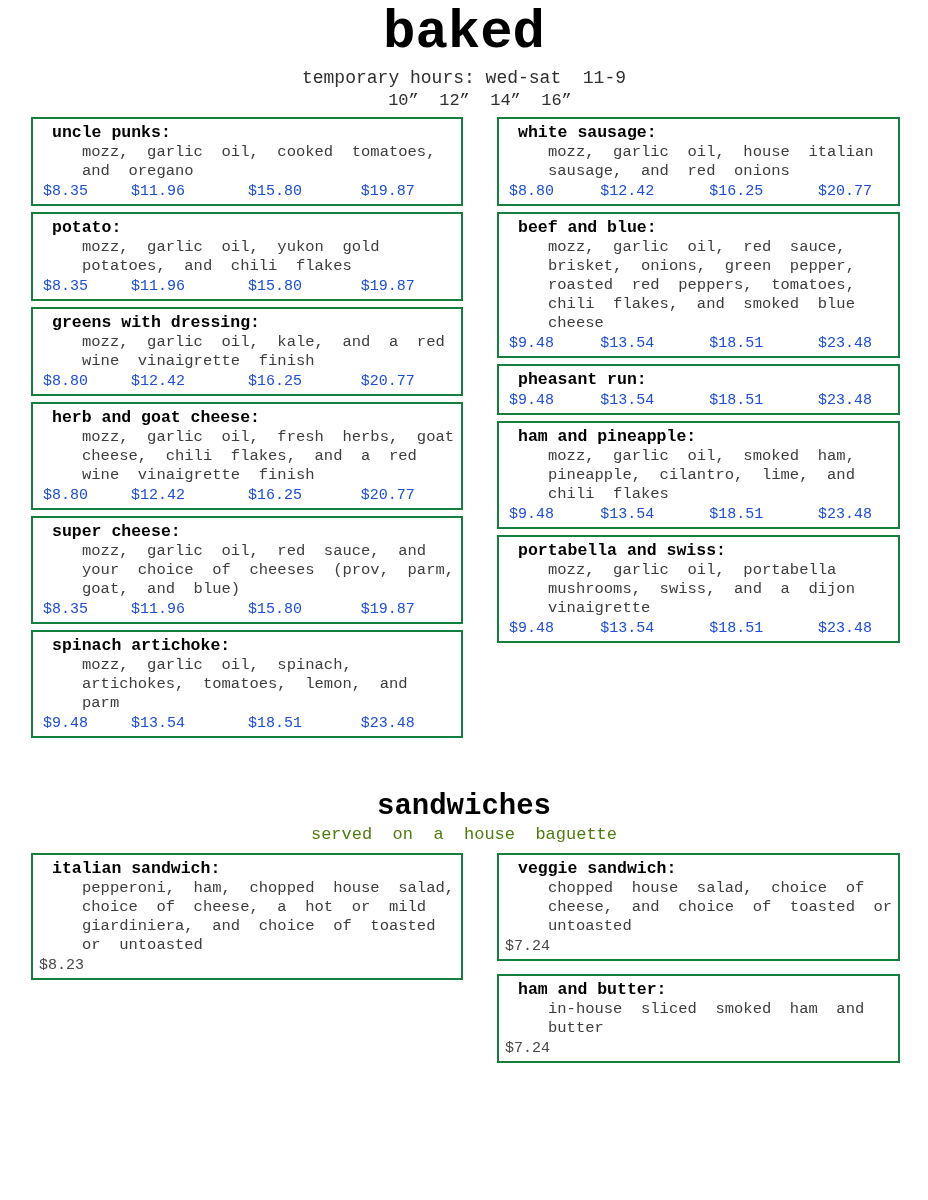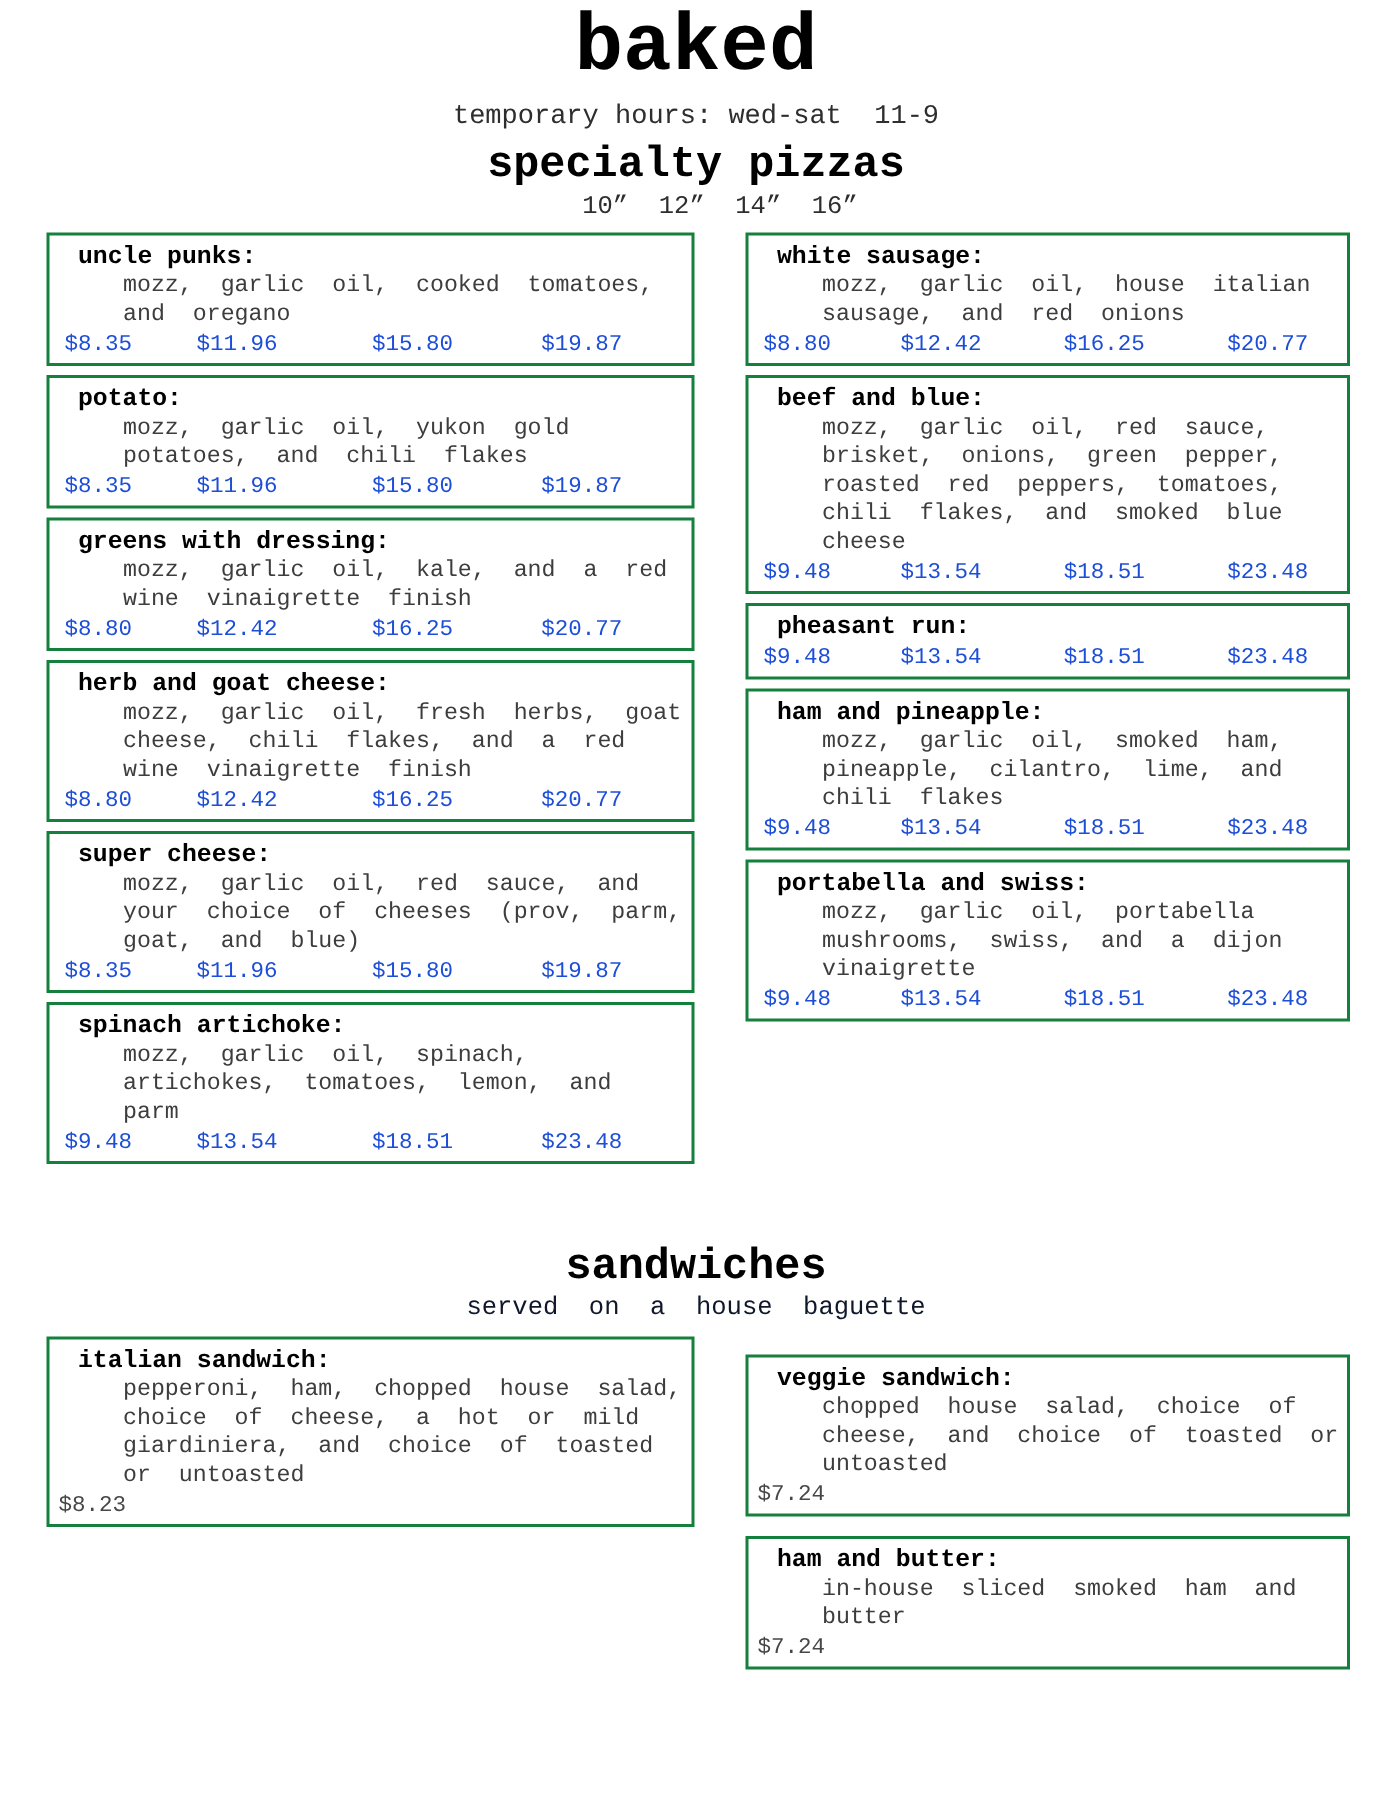--- a/index.html
+++ b/index.html
@@ -10,46 +10,45 @@
     color: #1a1a1a;
   }
   .page { position: relative; width: 928px; height: 1200px; background: #fff; overflow: hidden; }
   .center { text-align: center; }
 
   .brand { font-size: 54px; font-weight: bold; line-height: 1; padding-top: 6px; color: #000; }
   .phone { font-size: 20px; margin-top: 7px; color: #2e2e2e; }
   .hours { font-size: 18px; margin-top: 8px; color: #2e2e2e; white-space: pre; }
   .section-title { font-size: 29px; font-weight: bold; margin-top: 5px; color: #000; }
   .sizes { font-size: 17px; margin-top: 3px; margin-bottom: 7px; color: #2e2e2e; white-space: pre; transform: translateX(16px); }
-  .sub { font-size: 17px; margin-top: 2px; margin-bottom: 9px; color: #0f172a; word-spacing: 1ch; }
+  .sub { font-size: 17px; margin-top: 2px; margin-bottom: 9px; color: #4d7c0f; word-spacing: 1ch; }
 
   .grid { display: grid; grid-template-columns: 432px 403px; column-gap: 34px; margin-left: 31px; align-items: start; }
   .col { display: flex; flex-direction: column; gap: 6px; }
-  .col.wide-gap { gap: 13px; margin-top: 12px; }
+  .col.wide-gap { gap: 13px; }
 
   .menu-box { border: 2px solid #15803d; padding: 4px 4px 3px 6px; background: #fff; }
   .item-name { font-weight: bold; font-size: 16.5px; line-height: 20px; margin-left: 13px; color: #000; }
   .item-desc { font-size: 15.5px; line-height: 19px; margin-left: 43px; color: #3d3d3d; word-spacing: 1ch; }
   .price-row { display: grid; line-height: 19px; font-size: 15px; color: #1d4ed8; margin-top: 1px; }
   .price-row.l { grid-template-columns: 22% 28% 27% 23%; }
   .price-row.r { grid-template-columns: 24.5% 28% 28% 19.5%; }
   .price-row span:first-child { padding-left: 4px; }
   .single-price { font-size: 15px; color: #474747; line-height: 19px; margin-top: 1px; }
 
   .sandwich-section { margin-top: 52px; }
 </style>
 </head>
 <body>
 
 <div class="page">
 
   <div class="center brand">baked</div>
   <div class="center hours">temporary hours: wed-sat  11-9</div>
 
-  <div class="center section-title">specialty pizzas</div>
   <div class="center sizes">10”  12”  14”  16”</div>
 
   <div class="grid">
     <div class="col">
 
       <div class="menu-box">
         <div class="item-name">uncle punks:</div>
         <div class="item-desc">mozz, garlic oil, cooked tomatoes, and oregano</div>
         <div class="price-row l">
           <span>$8.35</span>

